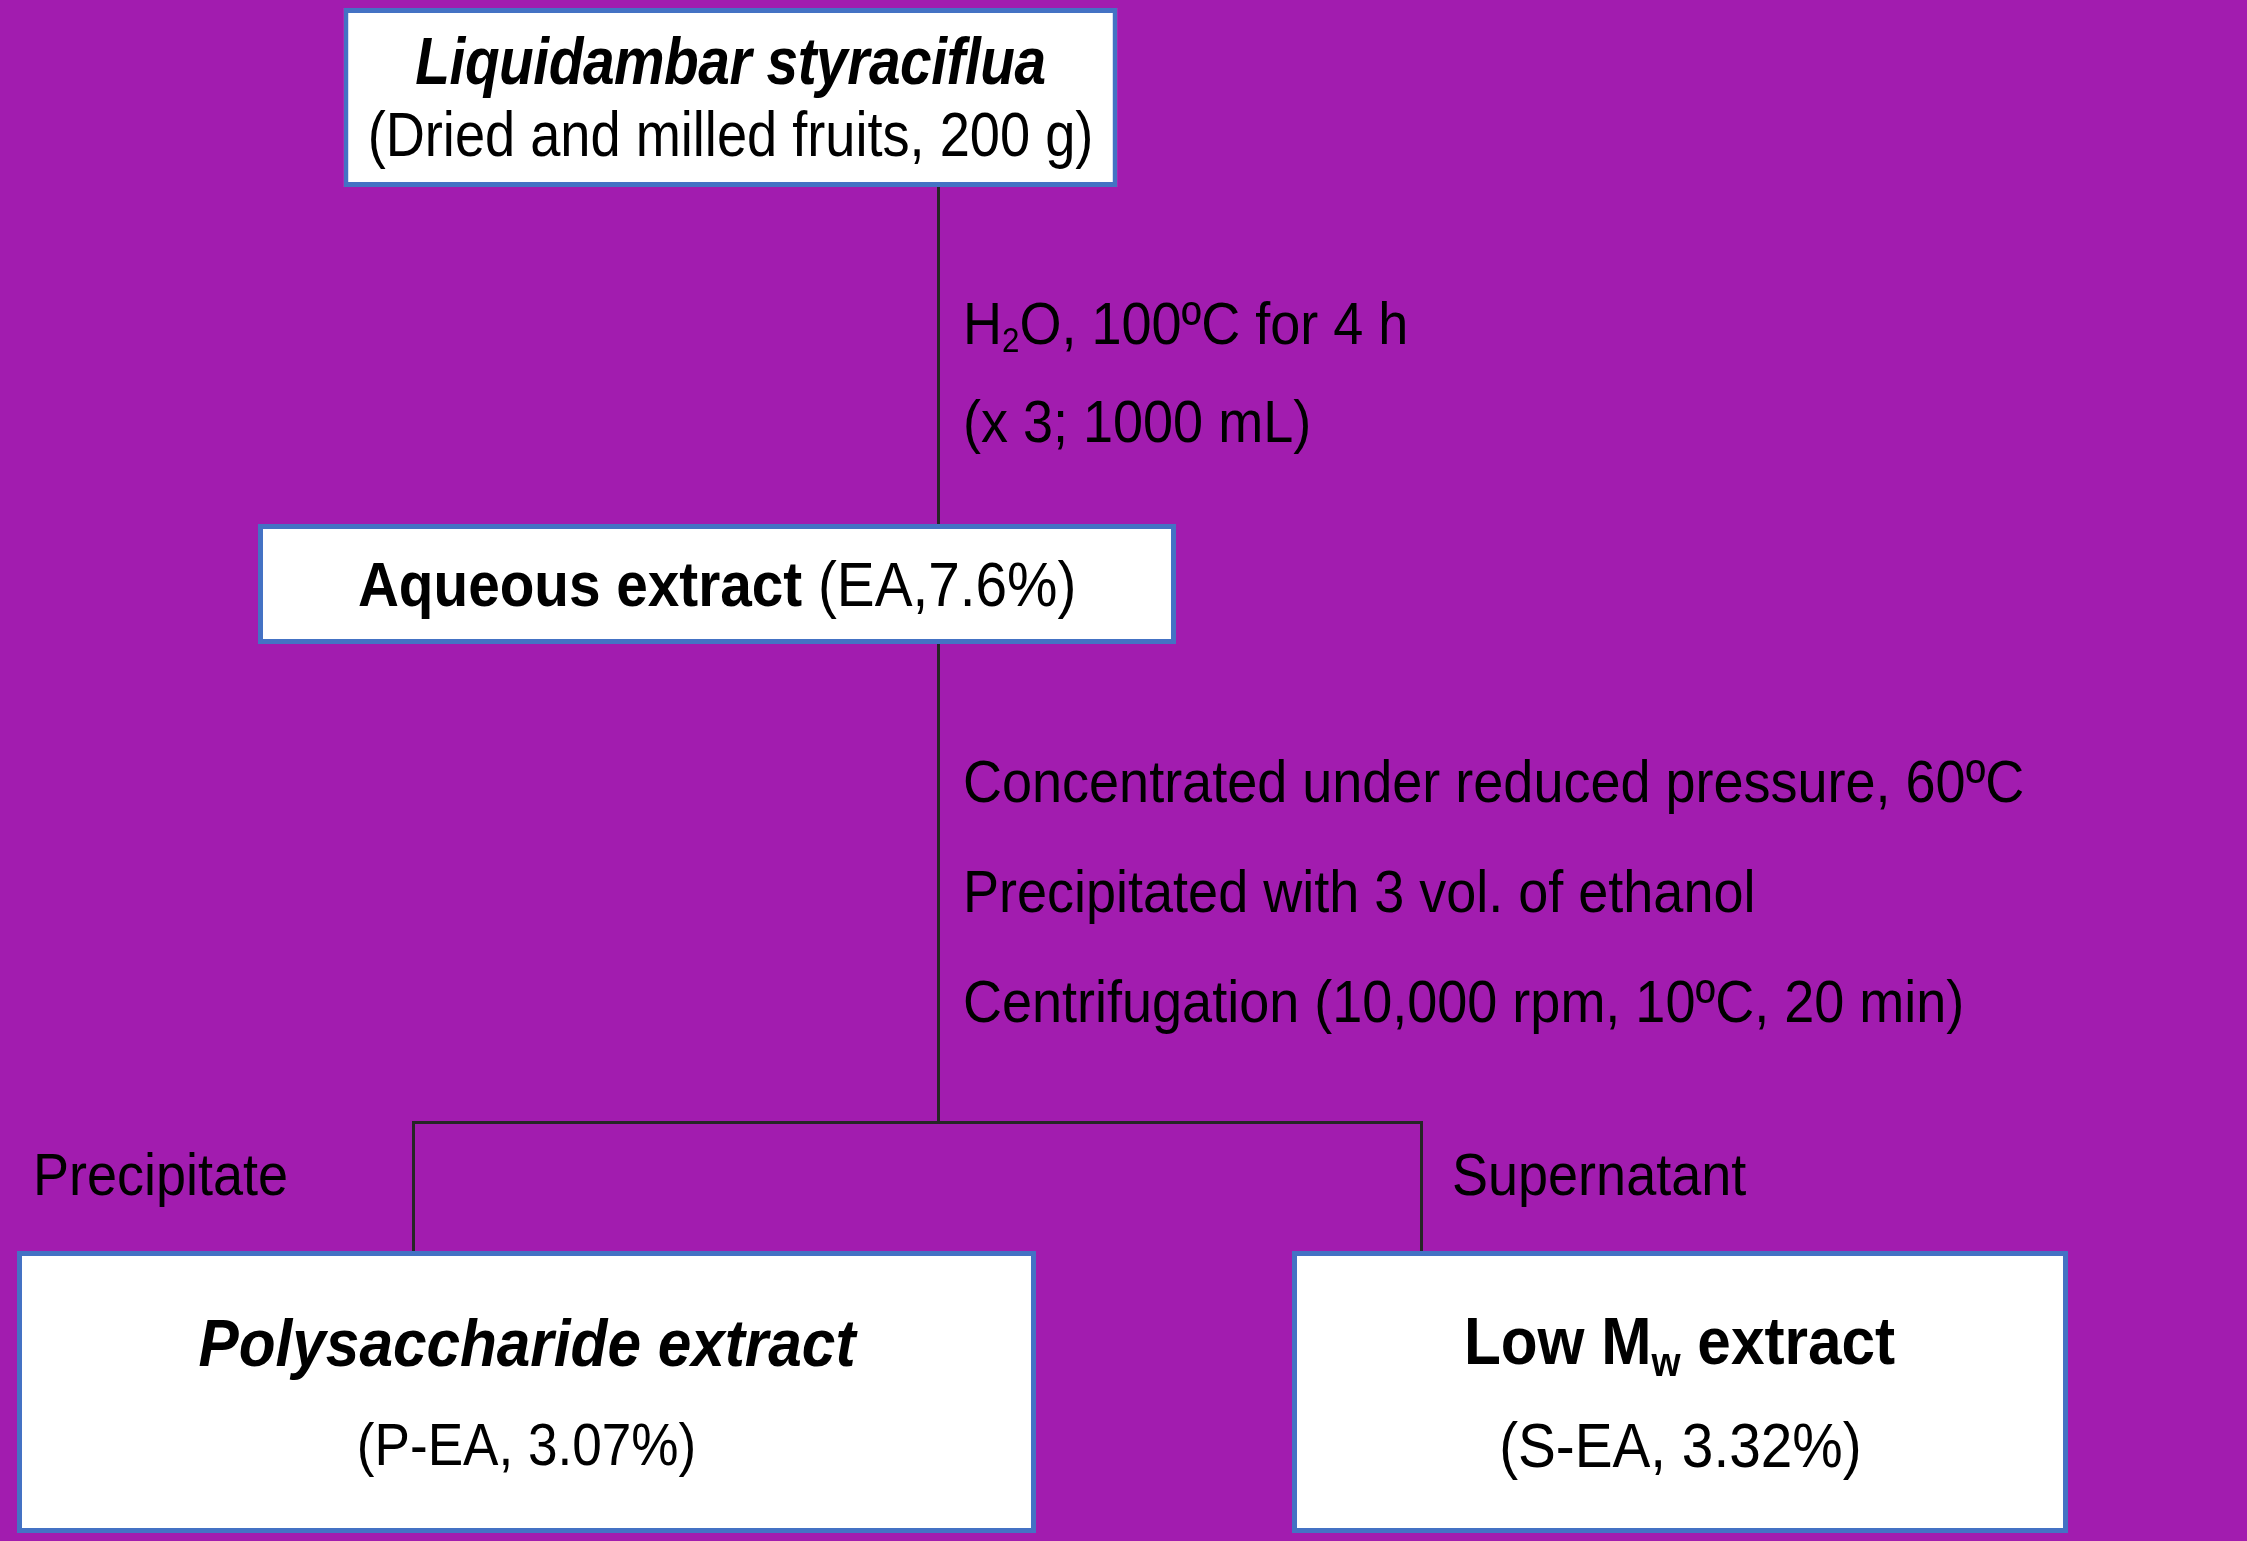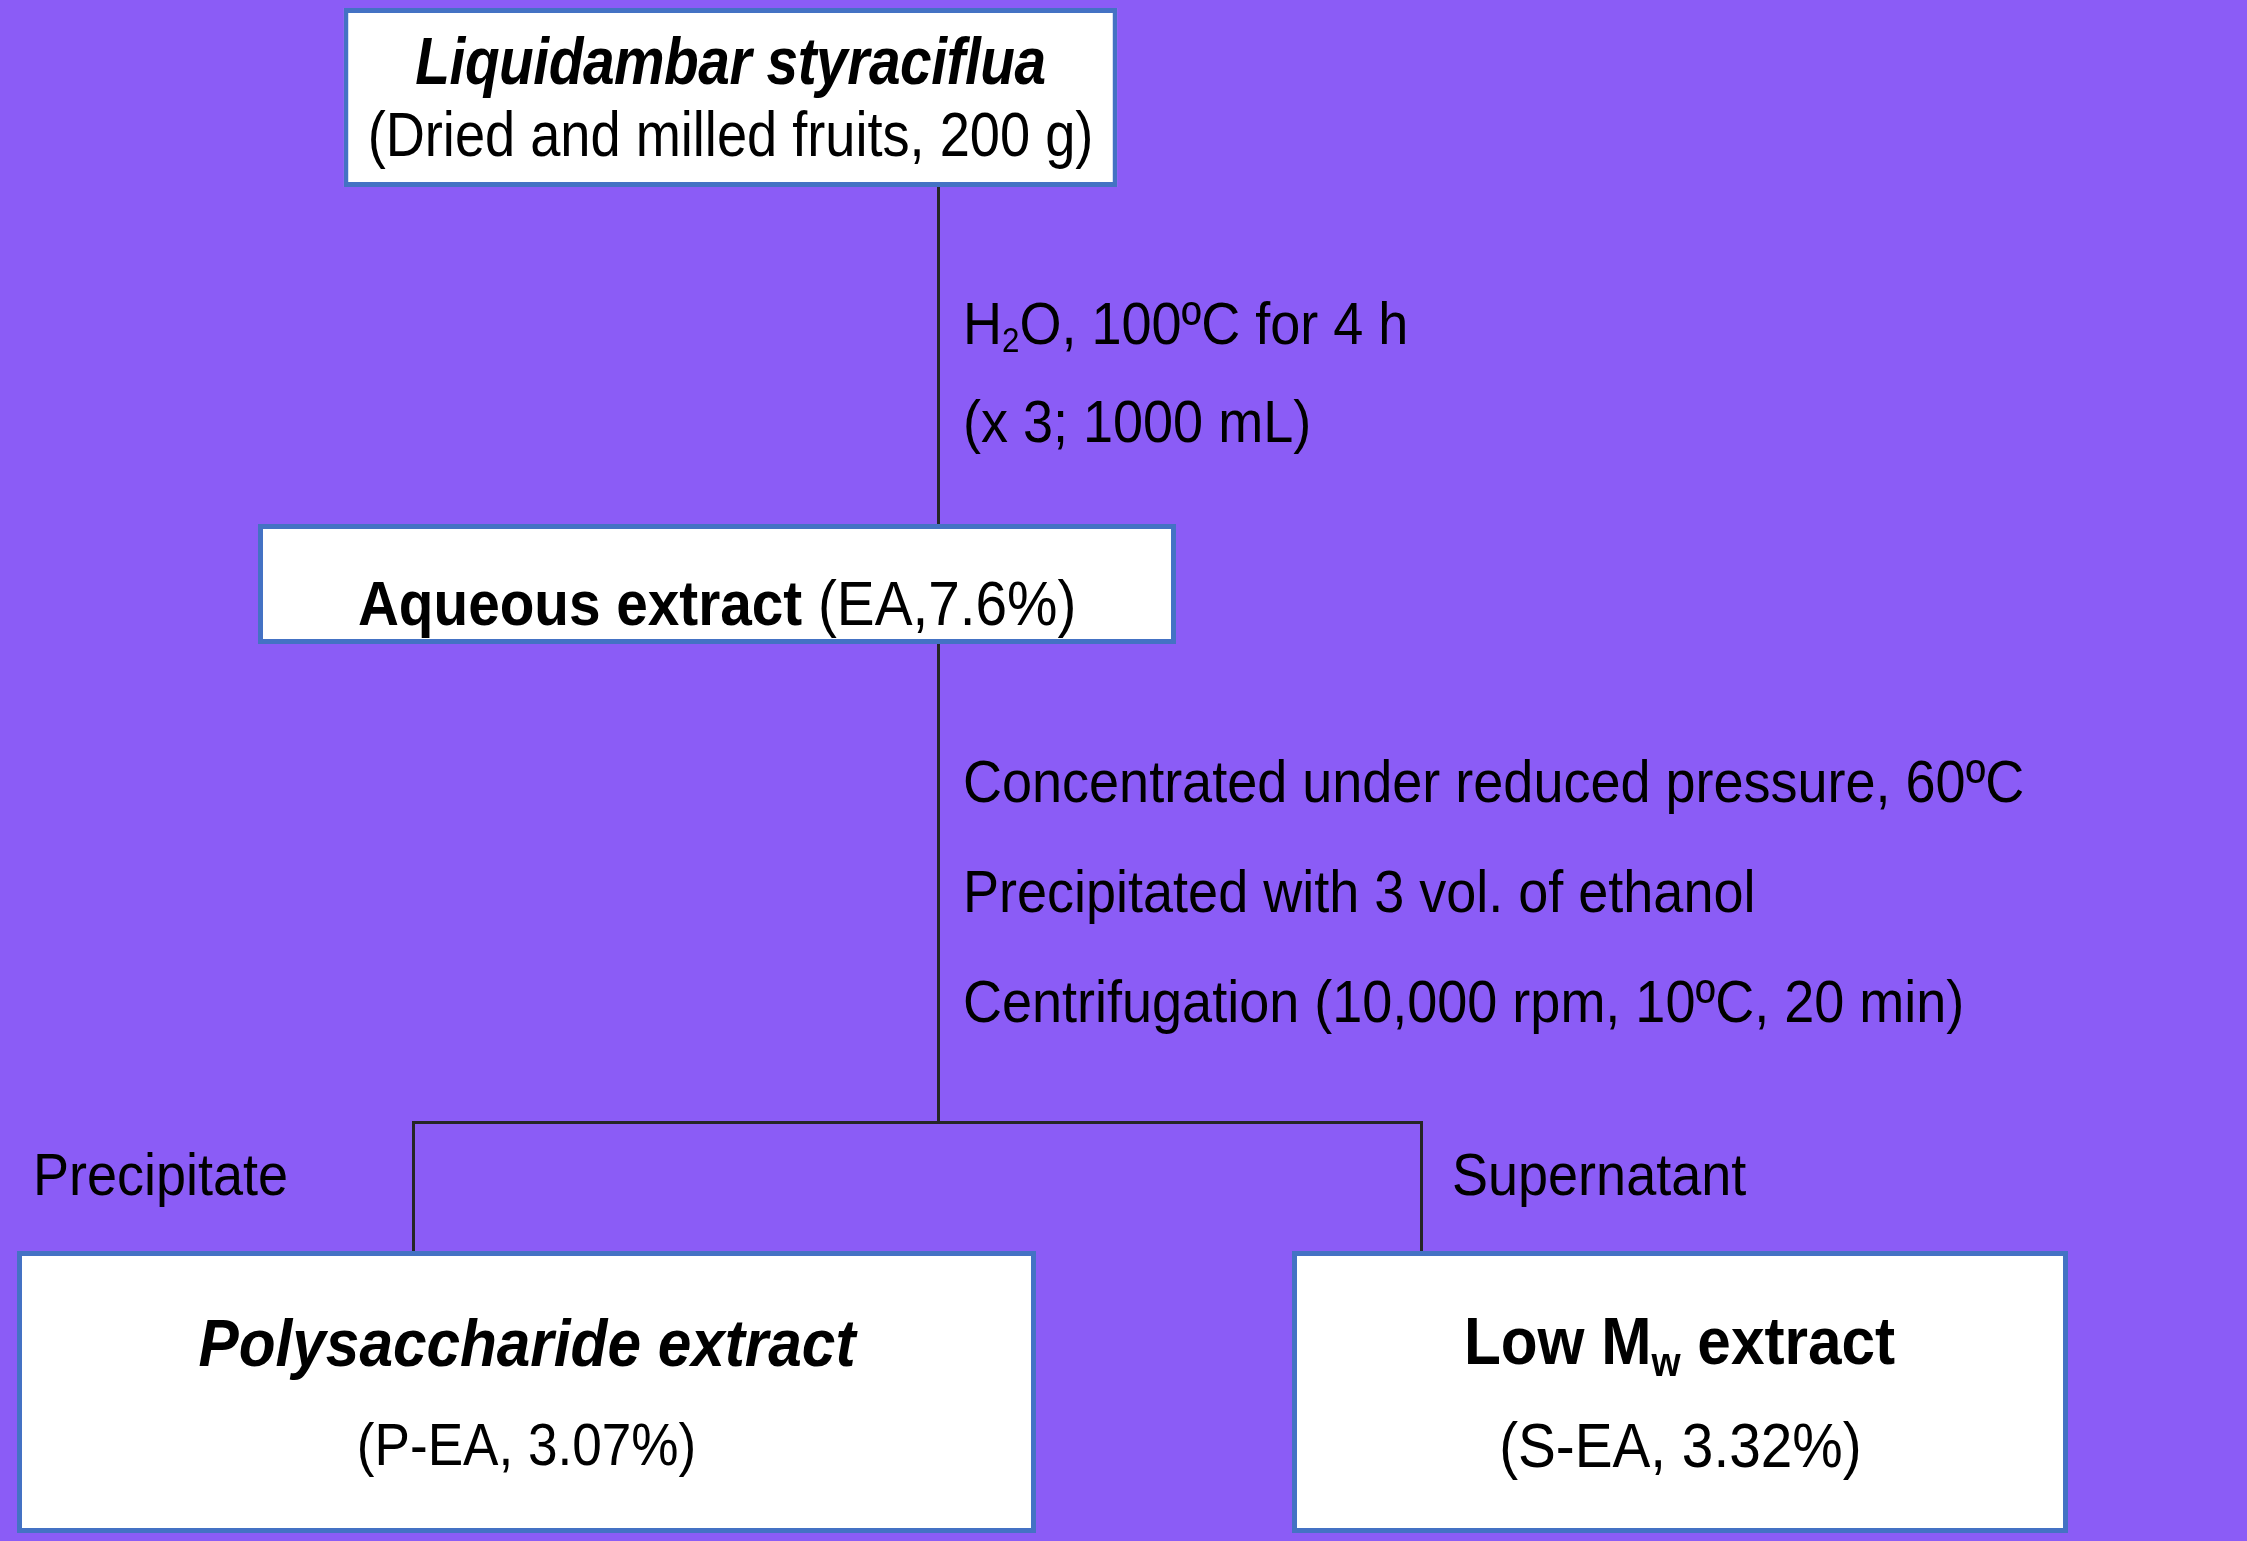--- a/index.html
+++ b/index.html
@@ -7,21 +7,21 @@
     padding: 0;
     background: #ffffff;
   }
   body {
     font-family: "Liberation Sans", "DejaVu Sans", sans-serif;
   }
   #canvas {
     position: relative;
     width: 2247px;
     height: 1541px;
-    background: #8b5cf6;
+    background: #a21caf;
     overflow: hidden;
   }
 
   
   .node {
     position: absolute;
     box-sizing: border-box;
     border: 5px solid #4472C4;
     background: #ffffff;
     display: flex;
@@ -50,21 +50,20 @@
     font-size: 63px;
     transform: scaleX(0.86);
     transform-origin: center center;
   }
   #node-source .ln1 { font-size: 66px; letter-spacing: -0.5px; }
   #node-source .ln2 { font-size: 63px; }
 
   #node-aqueous {
     left: 258px; top: 524px; width: 918px; height: 120px;
     font-size: 63px;
-    justify-content: flex-end;
   }
   #node-aqueous .inner { transform: scaleX(0.9); transform-origin: center center; white-space: nowrap; }
 
   #node-precip {
     left: 17px;  top: 1251px; width: 1019px; height: 282px;
     font-size: 64px;
   }
   #node-precip .ln1 { font-size: 67px; font-style: italic; }
   #node-precip .ln2 { font-size: 59px; margin-top: 32px; }
   #node-precip .sq  { transform: scaleX(0.9); transform-origin: center center; display: inline-block; }

